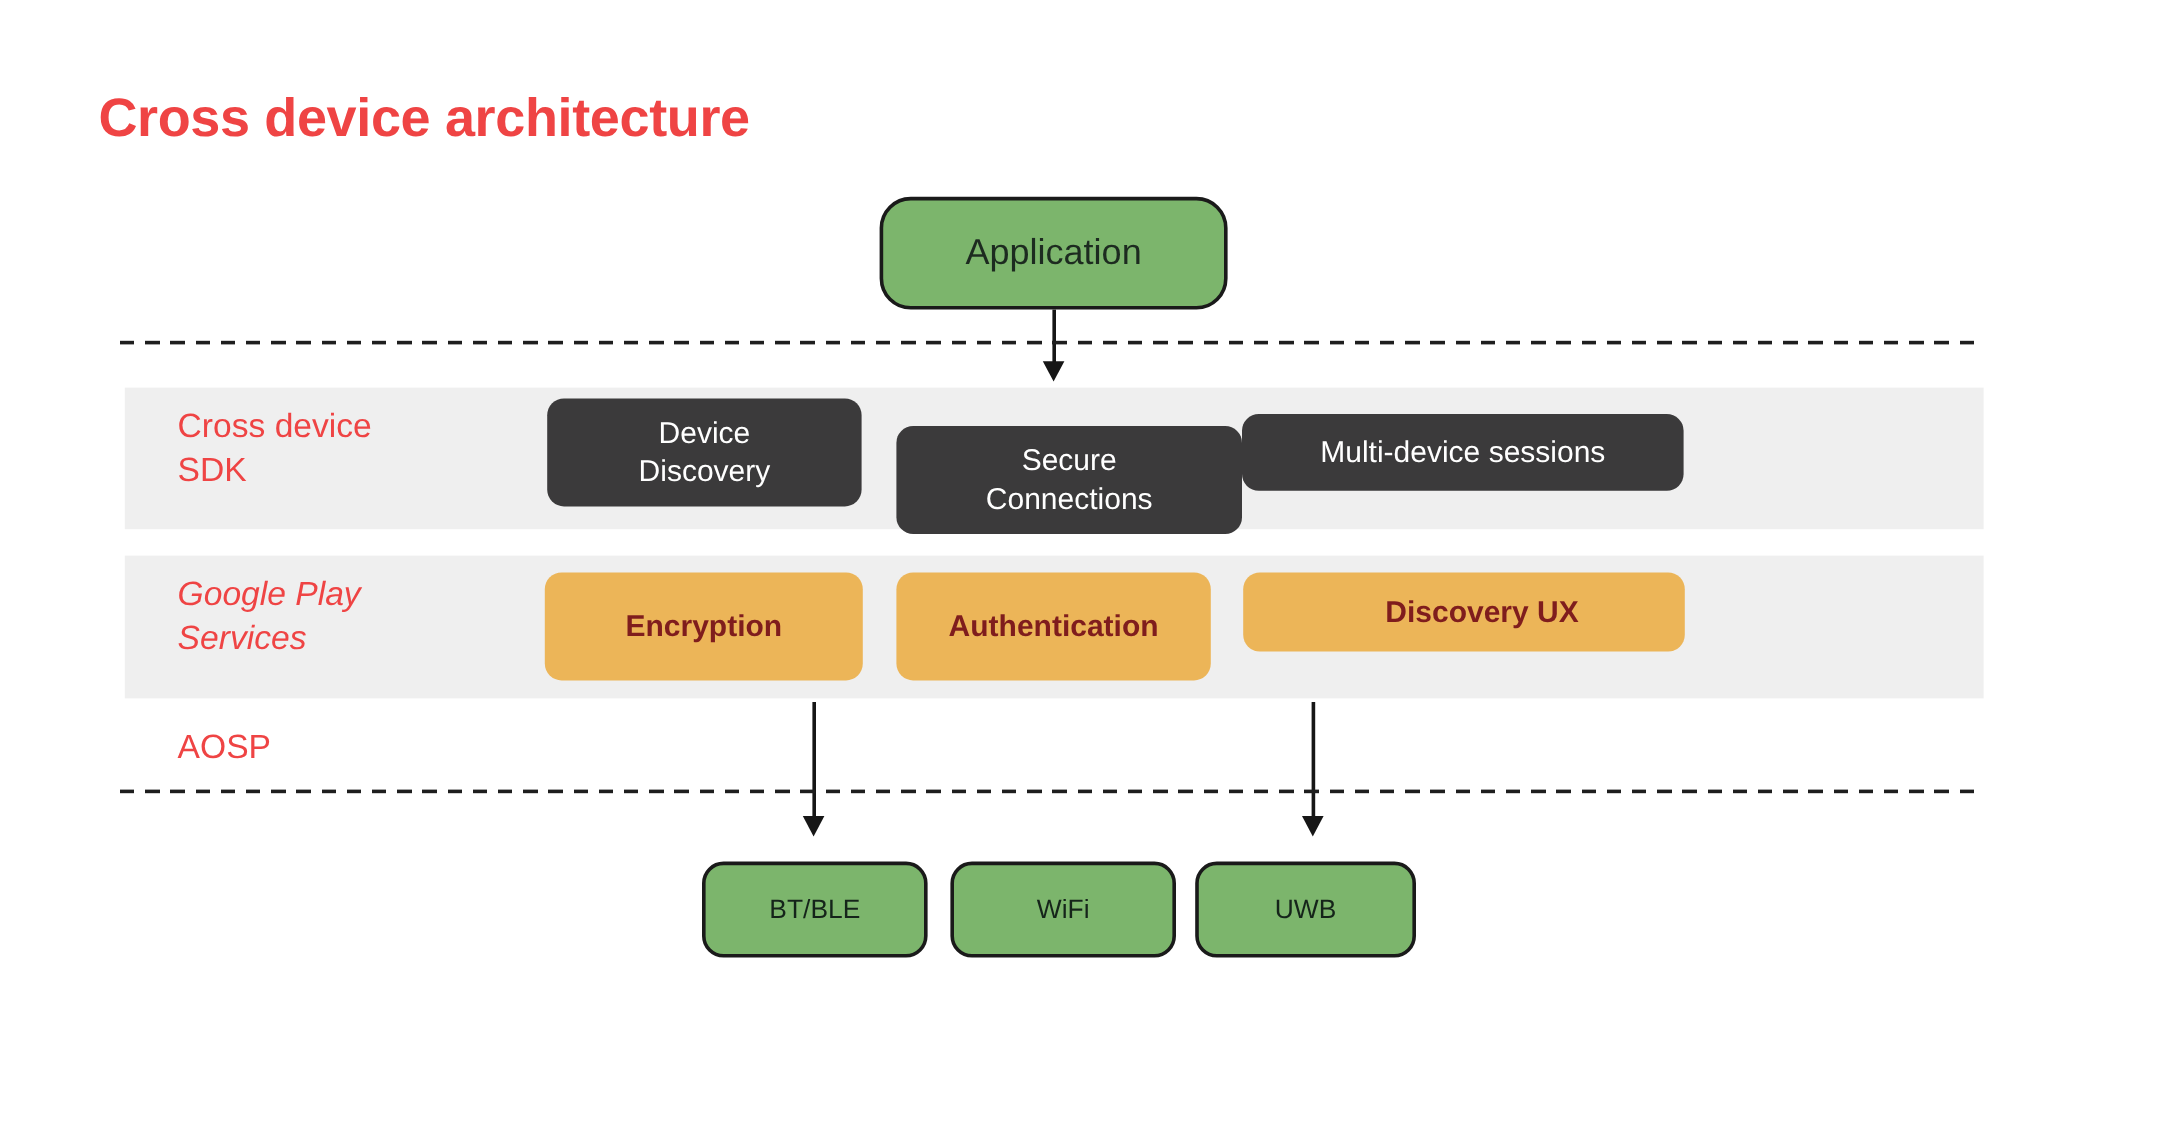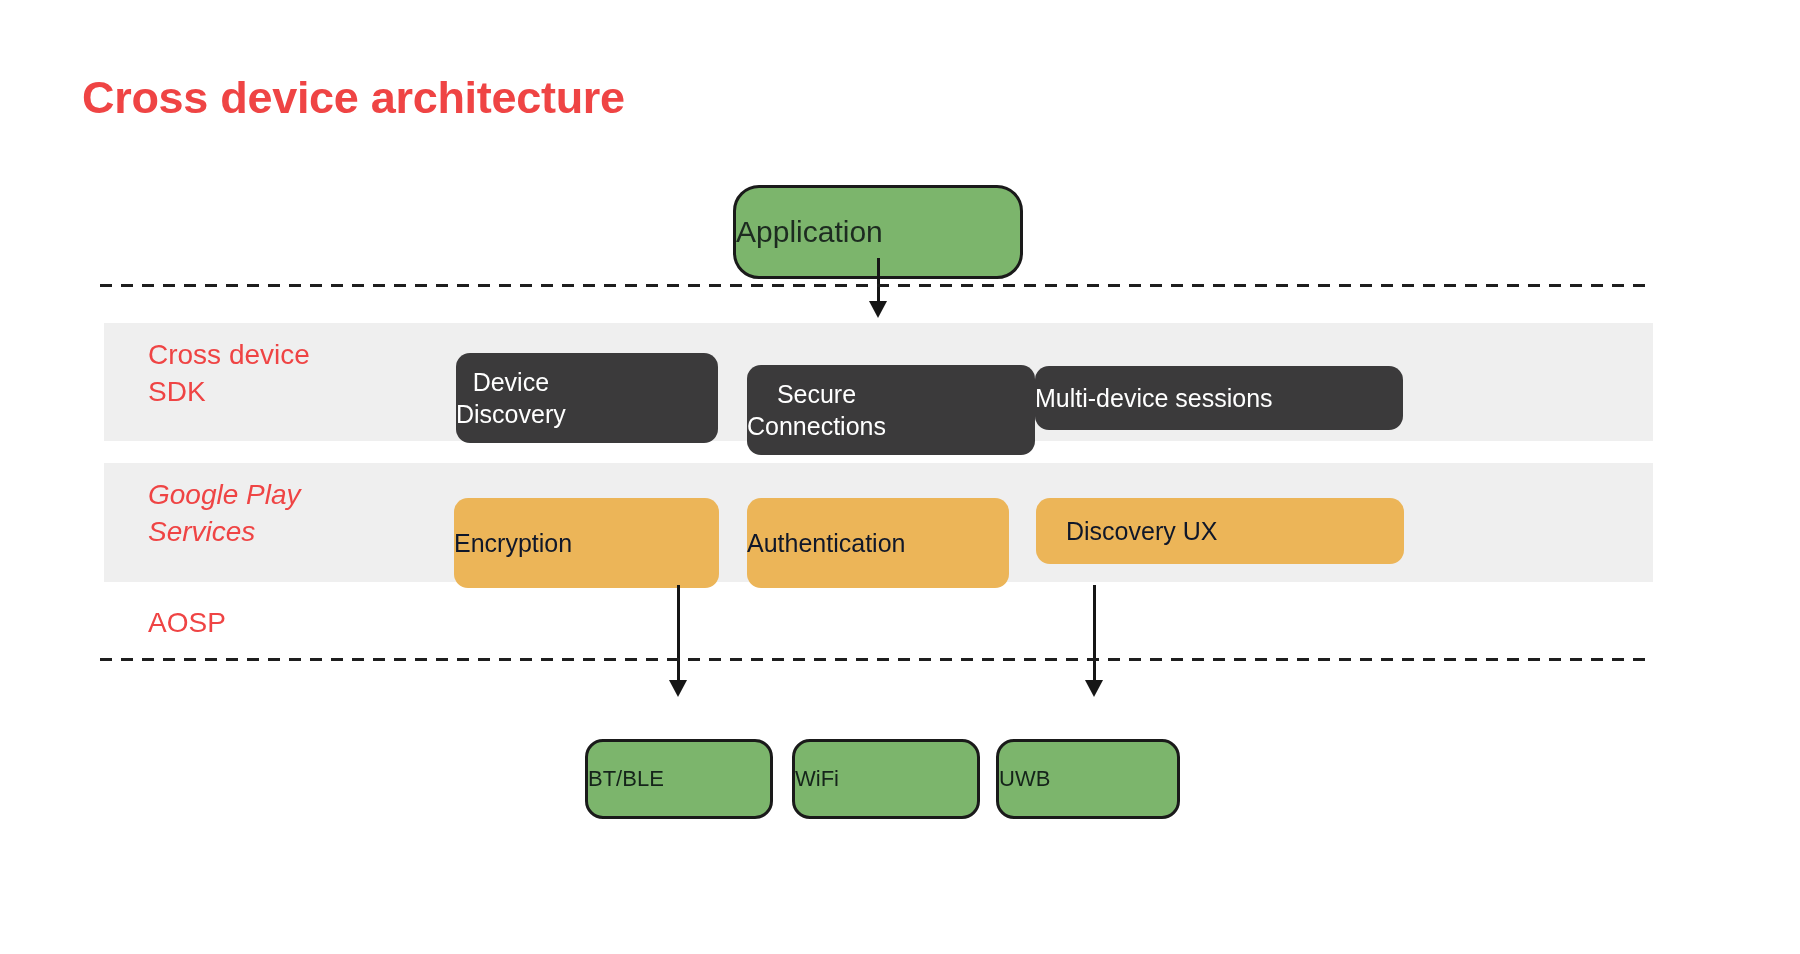--- a/index.html
+++ b/index.html
@@ -20,22 +20,22 @@
     font-family:"Liberation Sans", sans-serif;
     color:var(--text-dark);
     overflow:hidden;
   }
   .title{
     position:absolute;left:82px;top:72px;
     font-size:45px;font-weight:700;letter-spacing:-0.3px;
     color:#ef4444;
   }
   .node{
-    position:absolute;display:flex;align-items:center;justify-content:flex-start;
-    text-align:center;white-space:pre-line;margin-top:21px;
+    position:absolute;display:flex;align-items:center;justify-content:center;
+    text-align:center;white-space:pre-line;
   }
   .green-node{
     background:var(--green);
     border:3px solid #1A1A1A;
     color:#15241a;
     font-weight:500;
   }
   .app-node{
     left:733px;top:164px;width:290px;height:94px;
     border-radius:26px;font-size:30px;color:#1d2b20;
@@ -51,25 +51,25 @@
     white-space:pre-line;
   }
   .label-sdk{top:336px;}
   .label-gms{top:476px;font-style:italic;}
   .label-aosp{top:606px;line-height:34px;}
   .dark-box{
     background:var(--dark);color:var(--text-light);
     border-radius:14px;font-size:25px;line-height:32px;font-weight:500;
   }
   .box-device-discovery{left:456px;top:332px;width:262px;height:90px;}
-  .box-secure-connections{left:747px;top:344px;width:288px;height:90px;}
+  .box-secure-connections{left:747px;top:355px;width:288px;height:90px;}
   .box-multi-device{left:1035px;top:345px;width:368px;height:64px;}
   .orange-box{
-    background:var(--orange);color:#0f172a;
-    border-radius:14px;font-size:25px;font-weight:400;
+    background:var(--orange);color:#7f1d1d;
+    border-radius:14px;font-size:25px;font-weight:700;
   }
   .box-encryption{left:454px;top:477px;width:265px;height:90px;}
   .box-authentication{left:747px;top:477px;width:262px;height:90px;}
   .box-discovery-ux{left:1036px;top:477px;width:368px;height:66px;padding-left:30px;}
   .dashed-line{
     position:absolute;left:100px;width:1550px;height:3px;
     background:repeating-linear-gradient(90deg,
       var(--line) 0, var(--line) 12px,
       transparent 12px, transparent 21px);
   }

